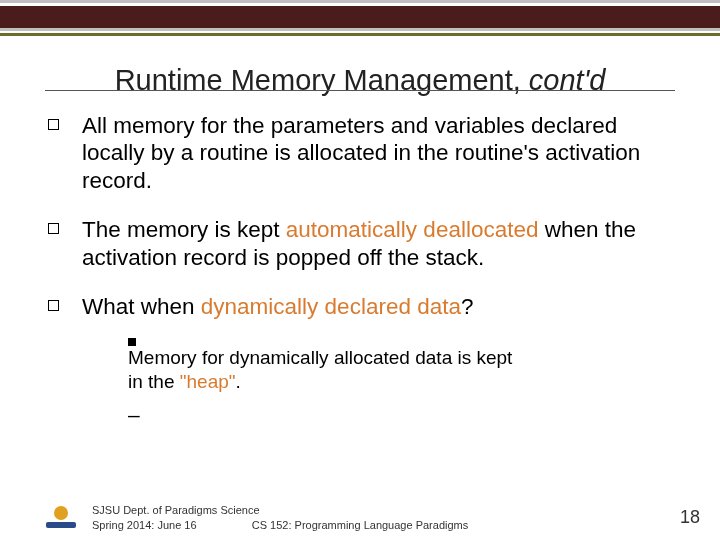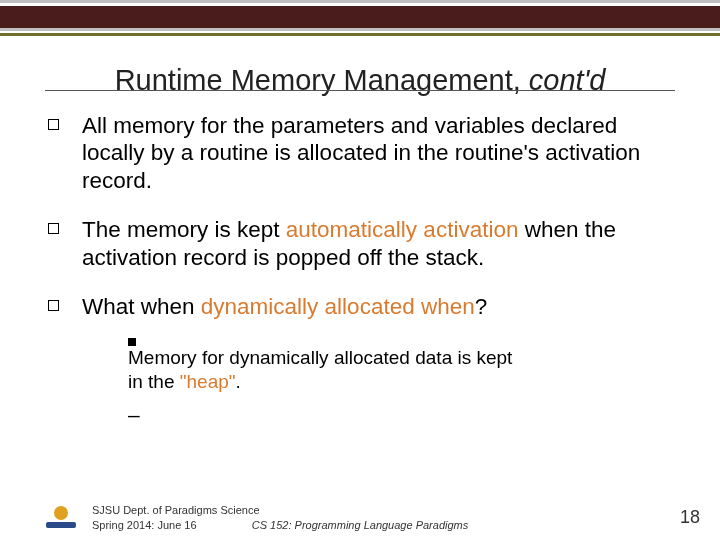--- a/index.html
+++ b/index.html
@@ -107,21 +107,20 @@
     bottom: 0;
     line-height: 1.3;
   }
   .footer .center {
     position: absolute;
     left: 50%;
     transform: translateX(-50%);
     bottom: 0;
     text-align: center;
     line-height: 1.3;
-    font-style: italic;
   }
   .footer .pagenum {
     position: absolute;
     right: 20px;
     bottom: 4px;
     font-size: 18px;
     color: #333;
     margin-left: 48px;
   }
   .logo {
@@ -168,28 +167,28 @@
     <div class="bullet-1">
       <div class="marker"></div>
       <div class="text">
         <span>All memory for the parameters and variables declared locally by a routine is allocated in the routine's activation record.</span>
       </div>
     </div>
 
     <div class="bullet-1">
       <div class="marker"></div>
       <div class="text">
-        <span>The memory is kept </span><span class="orange">automatically activation</span><span> when the activation record is popped off the stack.</span>
+        <span>The memory is kept </span><span class="orange">automatically deallocated</span><span> when the activation record is popped off the stack.</span>
       </div>
     </div>
 
     <div class="bullet-1" style="margin-bottom:10px;">
       <div class="marker"></div>
       <div class="text">
-        <span>What when </span><span class="orange">dynamically allocated when</span><span>?</span>
+        <span>What when </span><span class="orange">dynamically declared data</span><span>?</span>
       </div>
     </div>
 
     <div class="sub">
       <div class="bullet-2">
         <div class="marker"></div>
         <div style="max-width:400px;">
           <span>Memory for dynamically allocated data is kept in the </span><span class="orange">"heap"</span><span>.</span>
         </div>
       </div>

